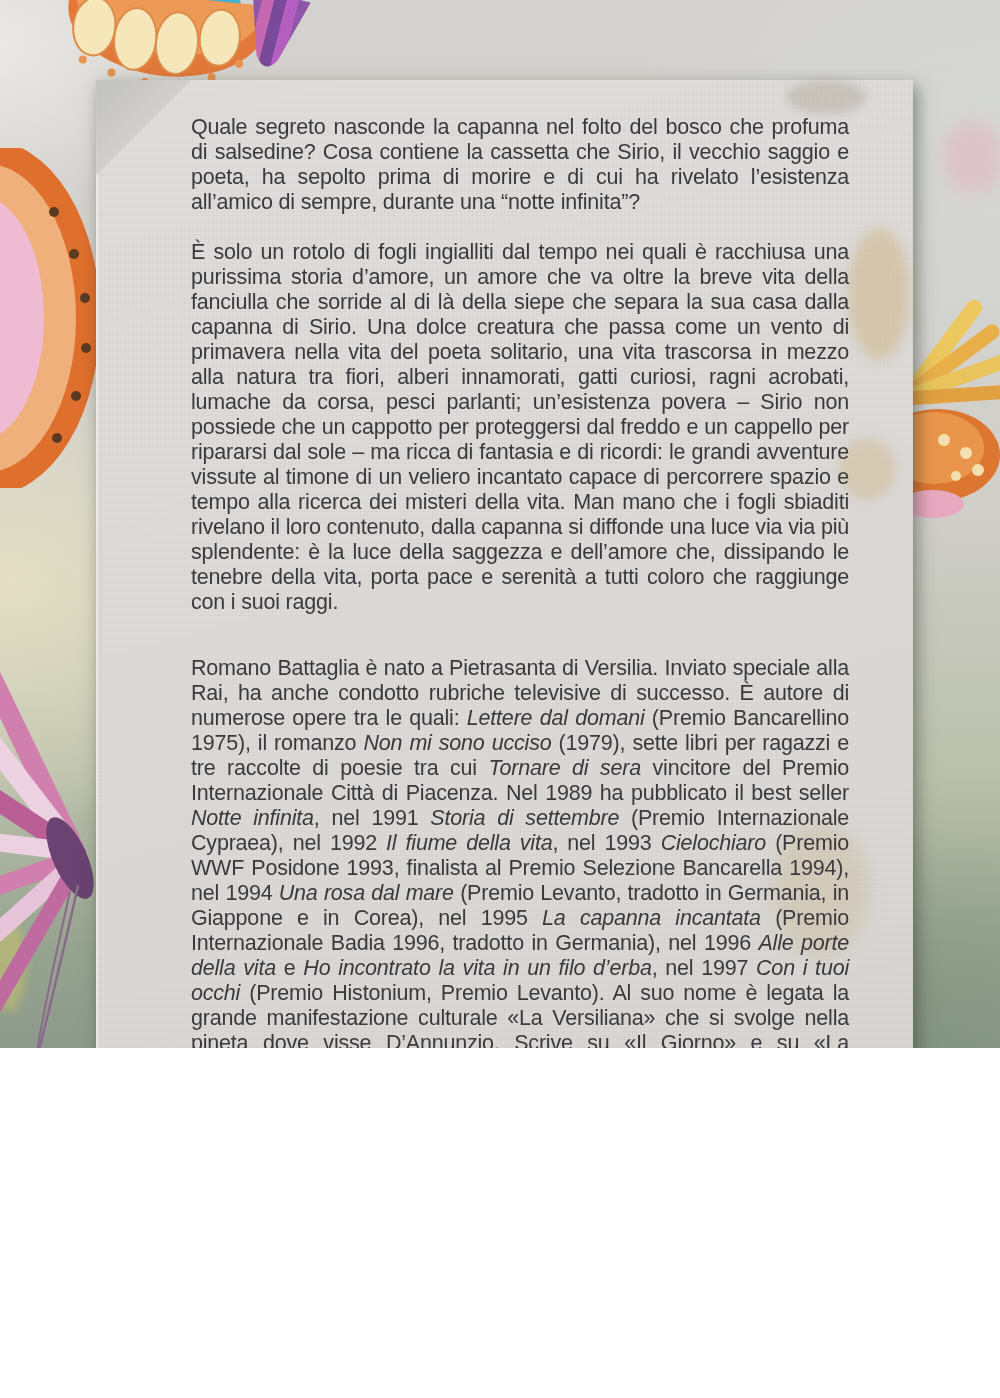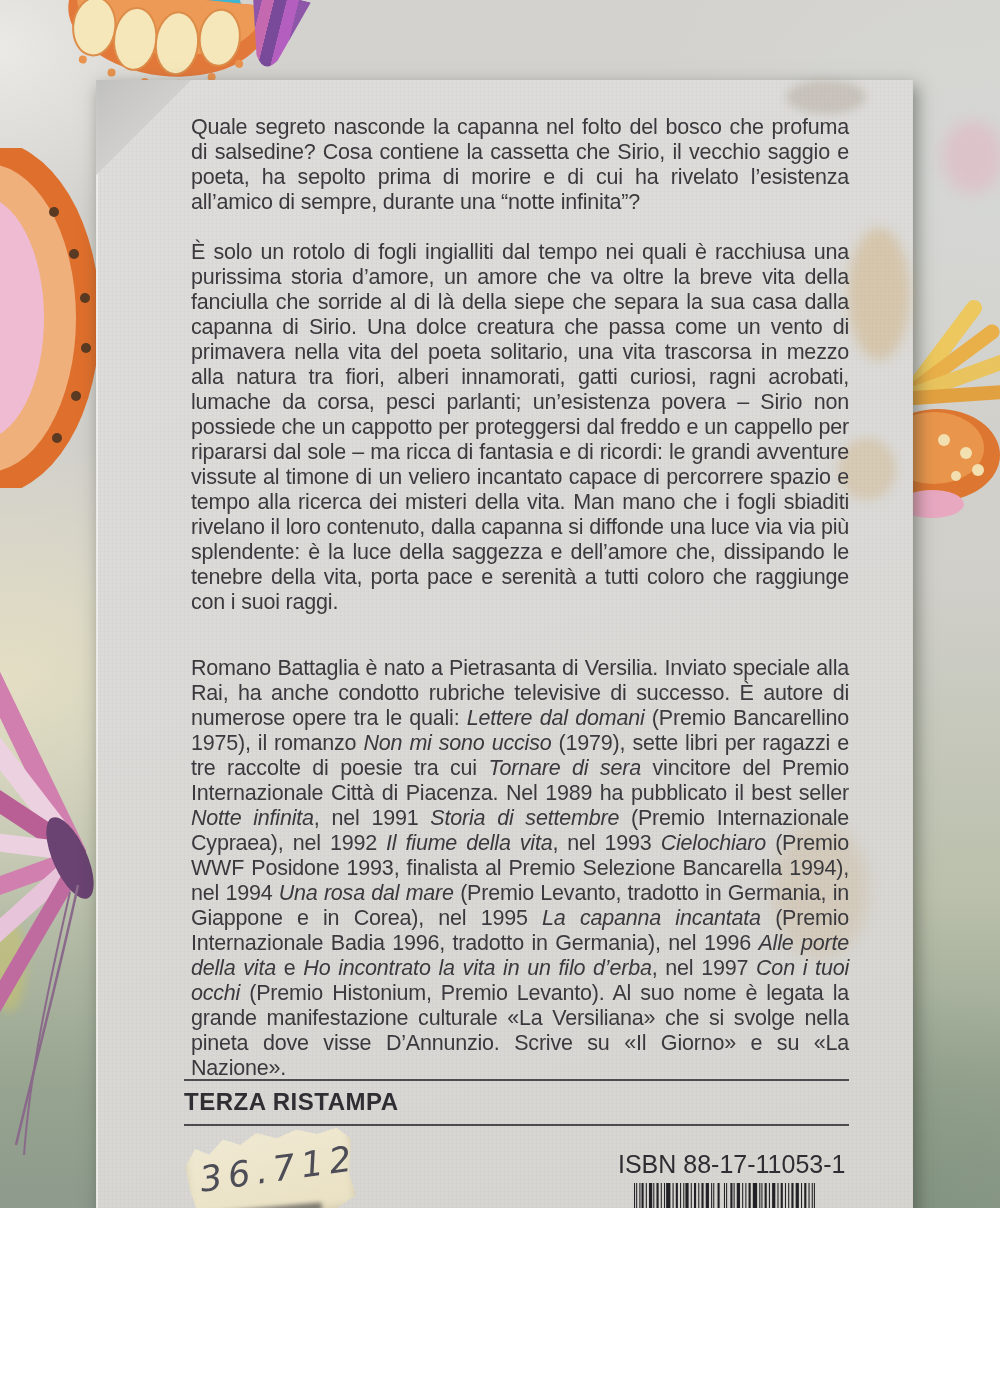--- a/index.html
+++ b/index.html
@@ -1,17 +1,17 @@
 <!DOCTYPE html>
 <html><head>
 <meta charset="utf-8">
 <style>
   html,body{margin:0;padding:0;}
   .page{
-    position:relative;width:1000px;height:1208px;overflow:hidden;
+    position:relative;width:1000px;height:1048px;overflow:hidden;
     font-family:"Liberation Sans",sans-serif;
     background:
       radial-gradient(ellipse 300px 260px at 0% 4%, rgba(238,236,232,.9), rgba(238,236,232,0) 70%),
       radial-gradient(ellipse 430px 330px at 1% 56%, rgba(232,226,196,.85), rgba(232,226,196,0) 72%),
       radial-gradient(ellipse 520px 400px at 99% 14%, rgba(215,218,215,.8), rgba(215,218,215,0) 70%),
       radial-gradient(ellipse 600px 300px at 85% 100%, rgba(120,140,118,.5), rgba(120,140,118,0) 75%),
       linear-gradient(180deg,#d4d2ce 0%,#d0cfca 48%,#bac0ab 74%,#97a490 90%,#8d9a8c 100%);
   }
   
   .decor{position:absolute;z-index:1;}

